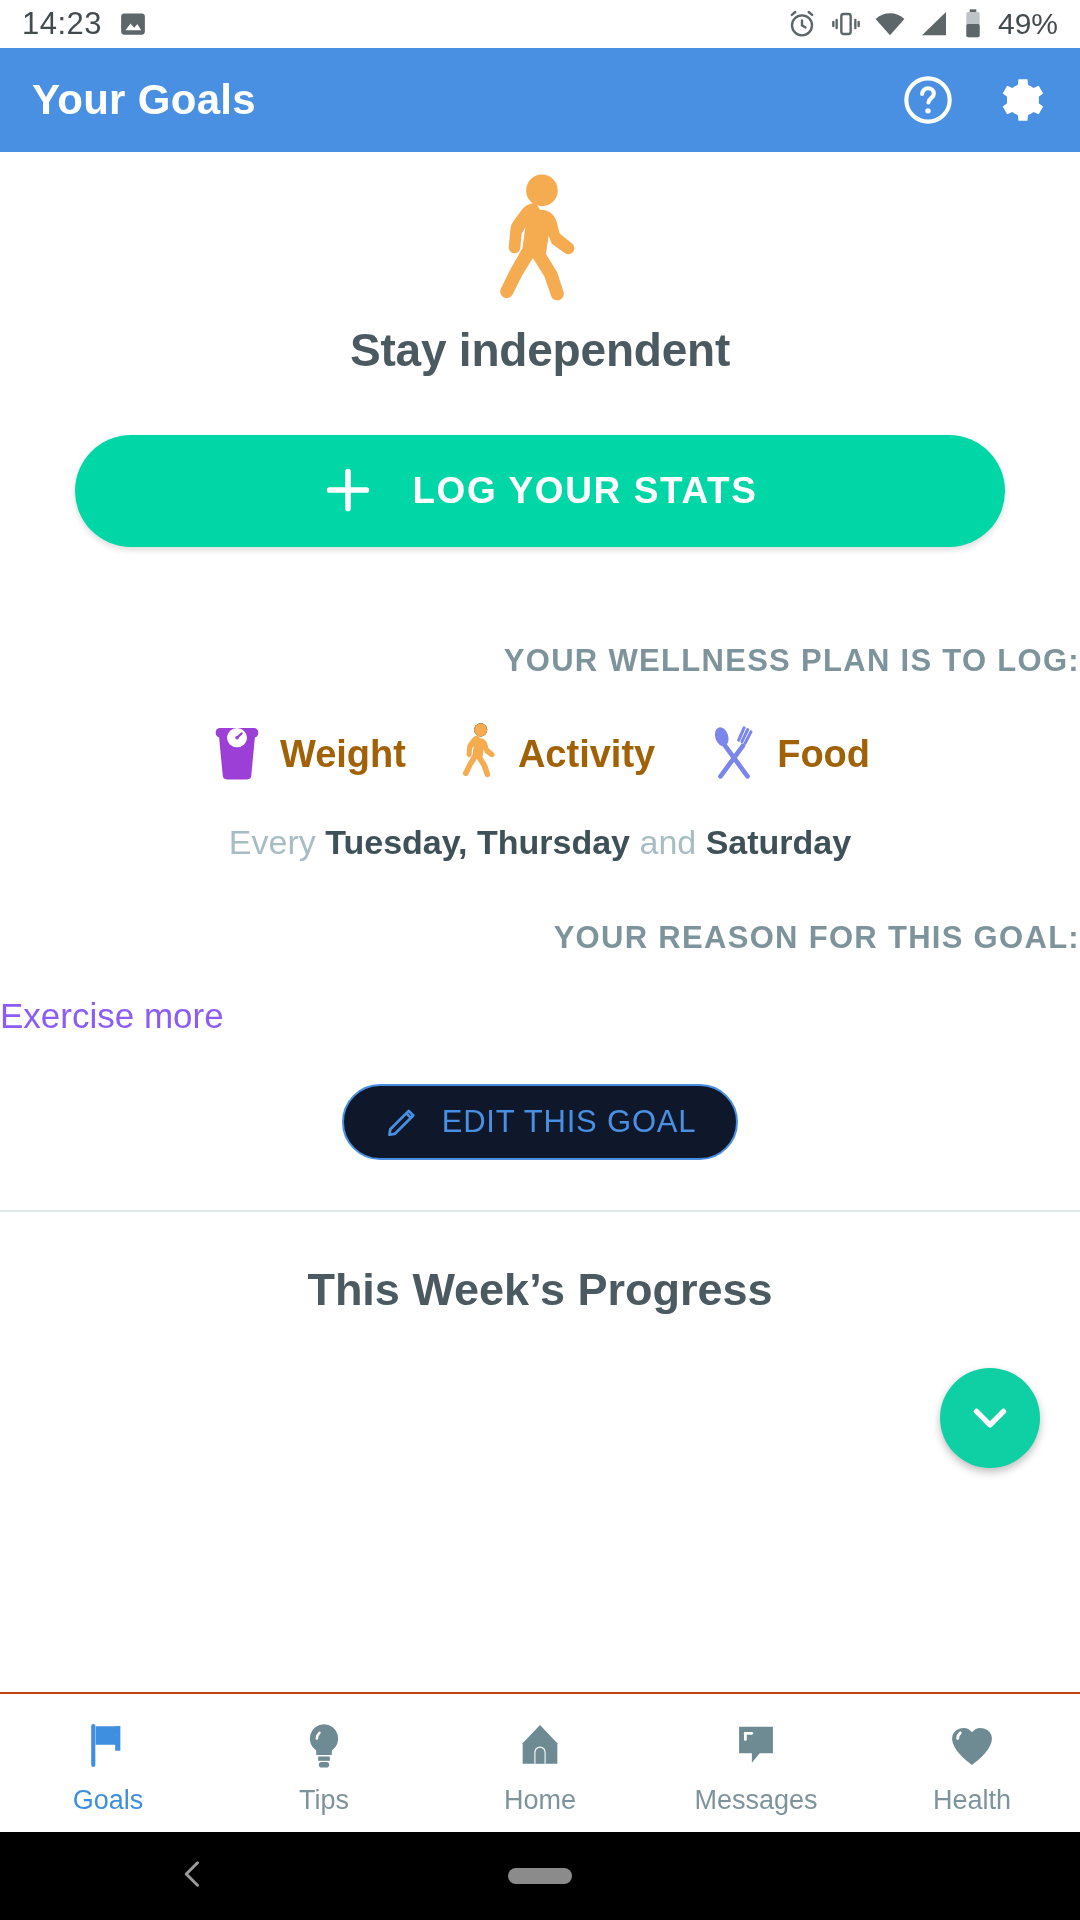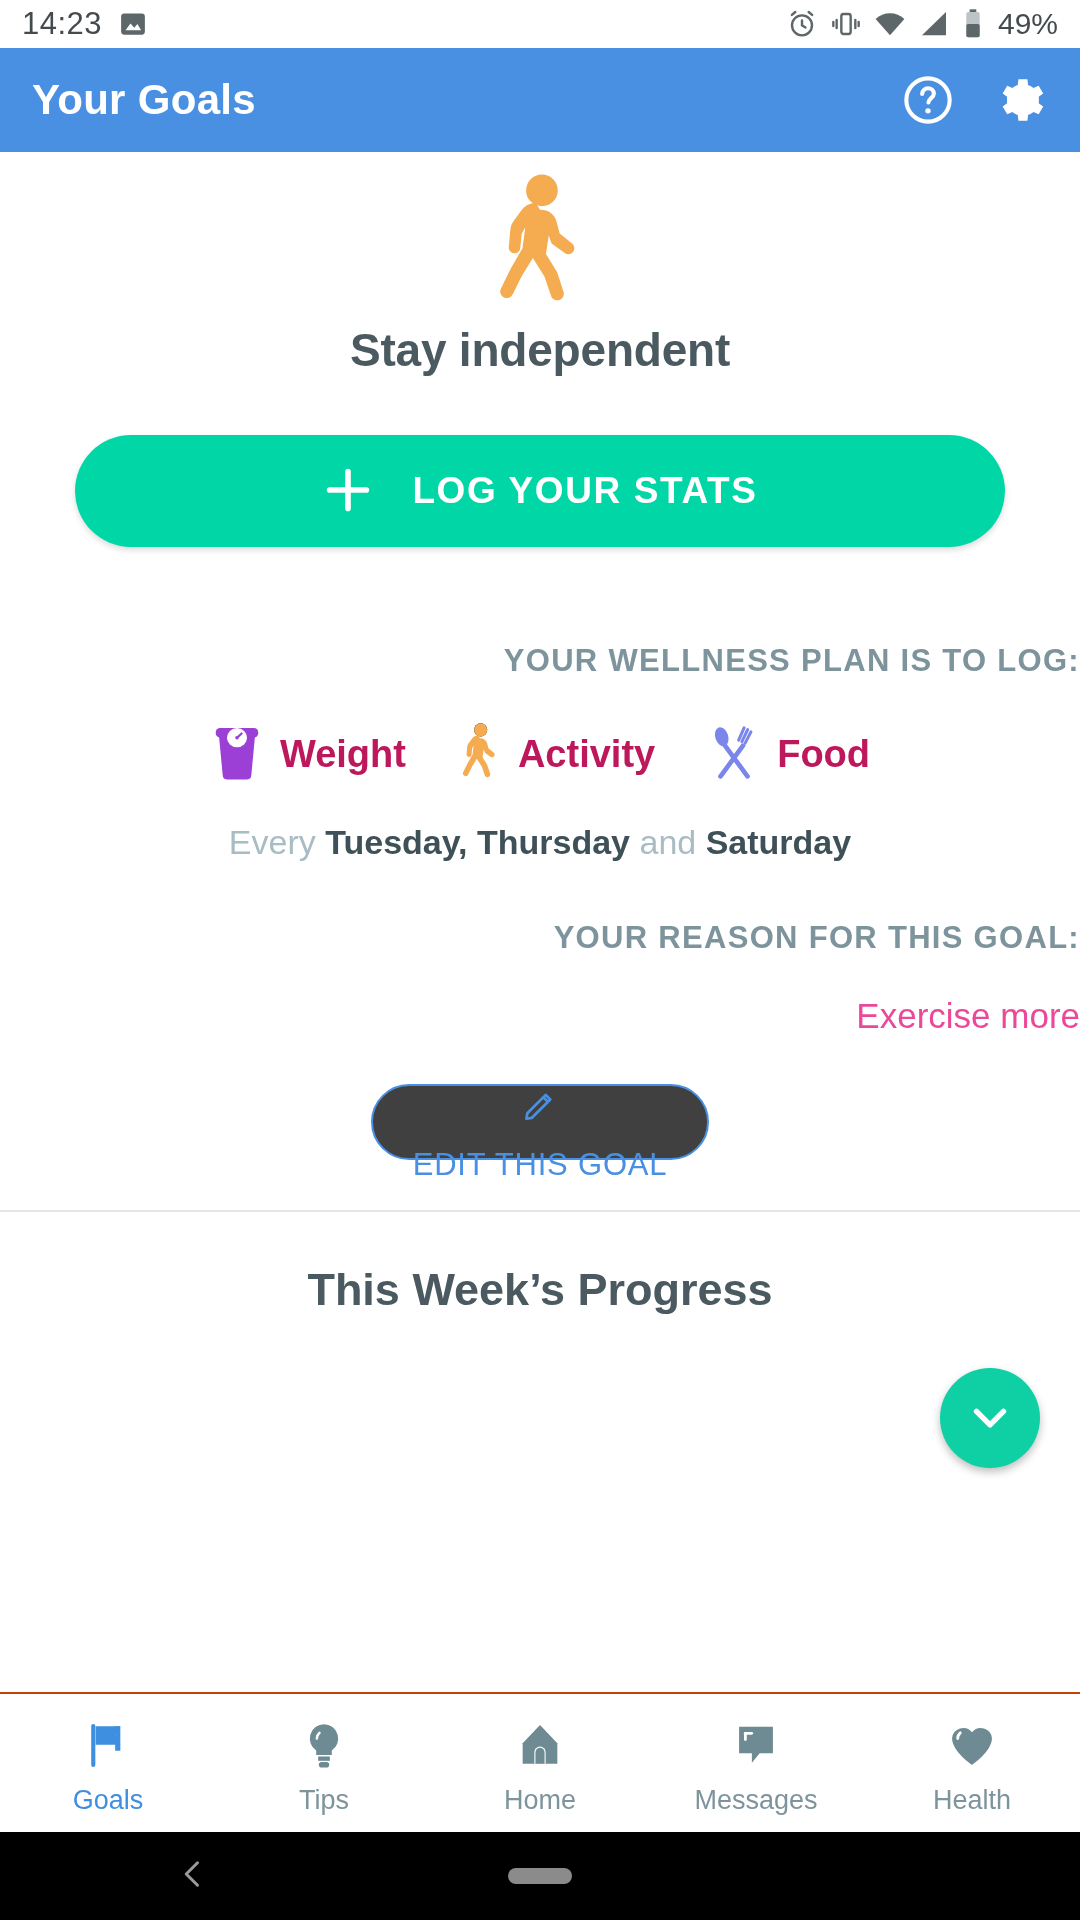--- a/index.html
+++ b/index.html
@@ -86,43 +86,42 @@
     font-size: 31px; font-weight: bold;
     letter-spacing: 1.3px;
   }
   .plan-head { margin-top: 88px; }
   .plan-row {
     margin-top: 44px;
     display: flex; align-items: center; justify-content: center;
     gap: 52px;
   }
   .plan-item { display: flex; align-items: center; gap: 16px; }
-  .plan-label { font-size: 38px; font-weight: bold; color: #be185d; }
+  .plan-label { font-size: 38px; font-weight: bold; color: #a16207; }
 
   .schedule {
     margin-top: 38px; text-align: center;
     font-size: 34px; color: #a8bcc4;
   }
   .schedule b { color: #3f5158; font-weight: bold; }
 
   .reason-head { margin-top: 58px; }
   .reason-text {
-    margin-top: 40px; text-align: right;
-    font-size: 35px; color: #ec4899;
+    margin-top: 40px; text-align: left;
+    font-size: 35px; color: #8b5cf6;
   }
 
   
   .edit-wrap { margin-top: 48px; display: flex; justify-content: center; }
   .edit-button {
     height: 76px; padding: 0 40px;
     border: 2px solid #4a90e2; border-radius: 40px;
-    background: #404040;
+    background: #0f172a;
     display: flex; align-items: center; gap: 20px;
     cursor: pointer;
-    flex-direction: column;
   }
   .edit-label { color: #4a90e2; font-size: 31px; letter-spacing: 0.8px; }
 
   .divider {
     margin-top: 50px;
     height: 2px; background: #e2e8e9; width: 100%;
   }
 
   .progress-head {
     margin-top: 52px; text-align: center;

